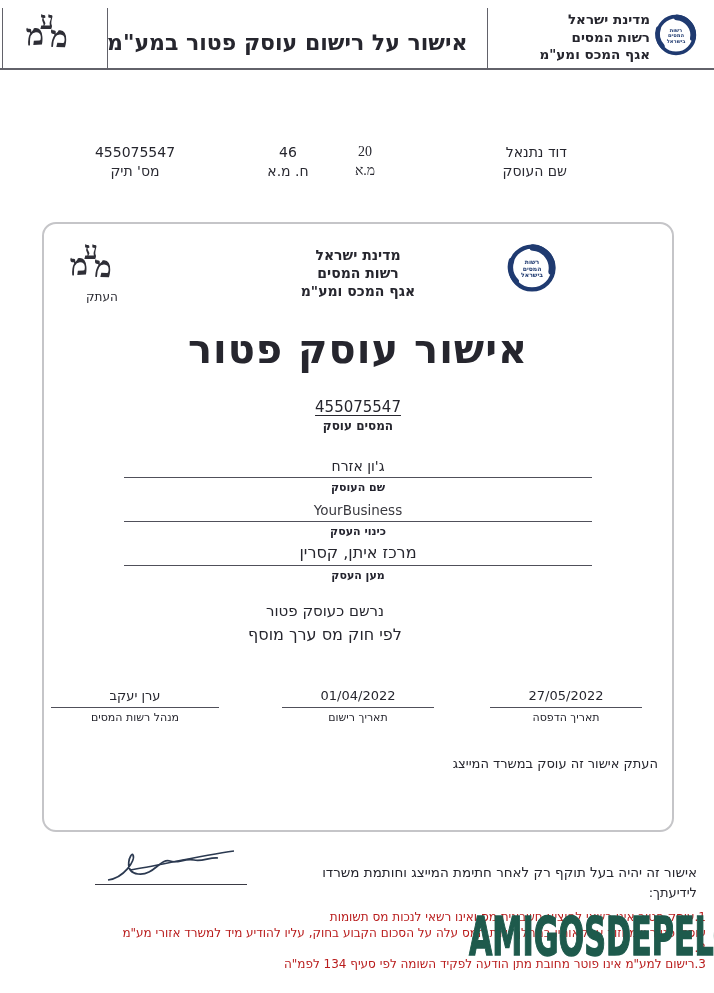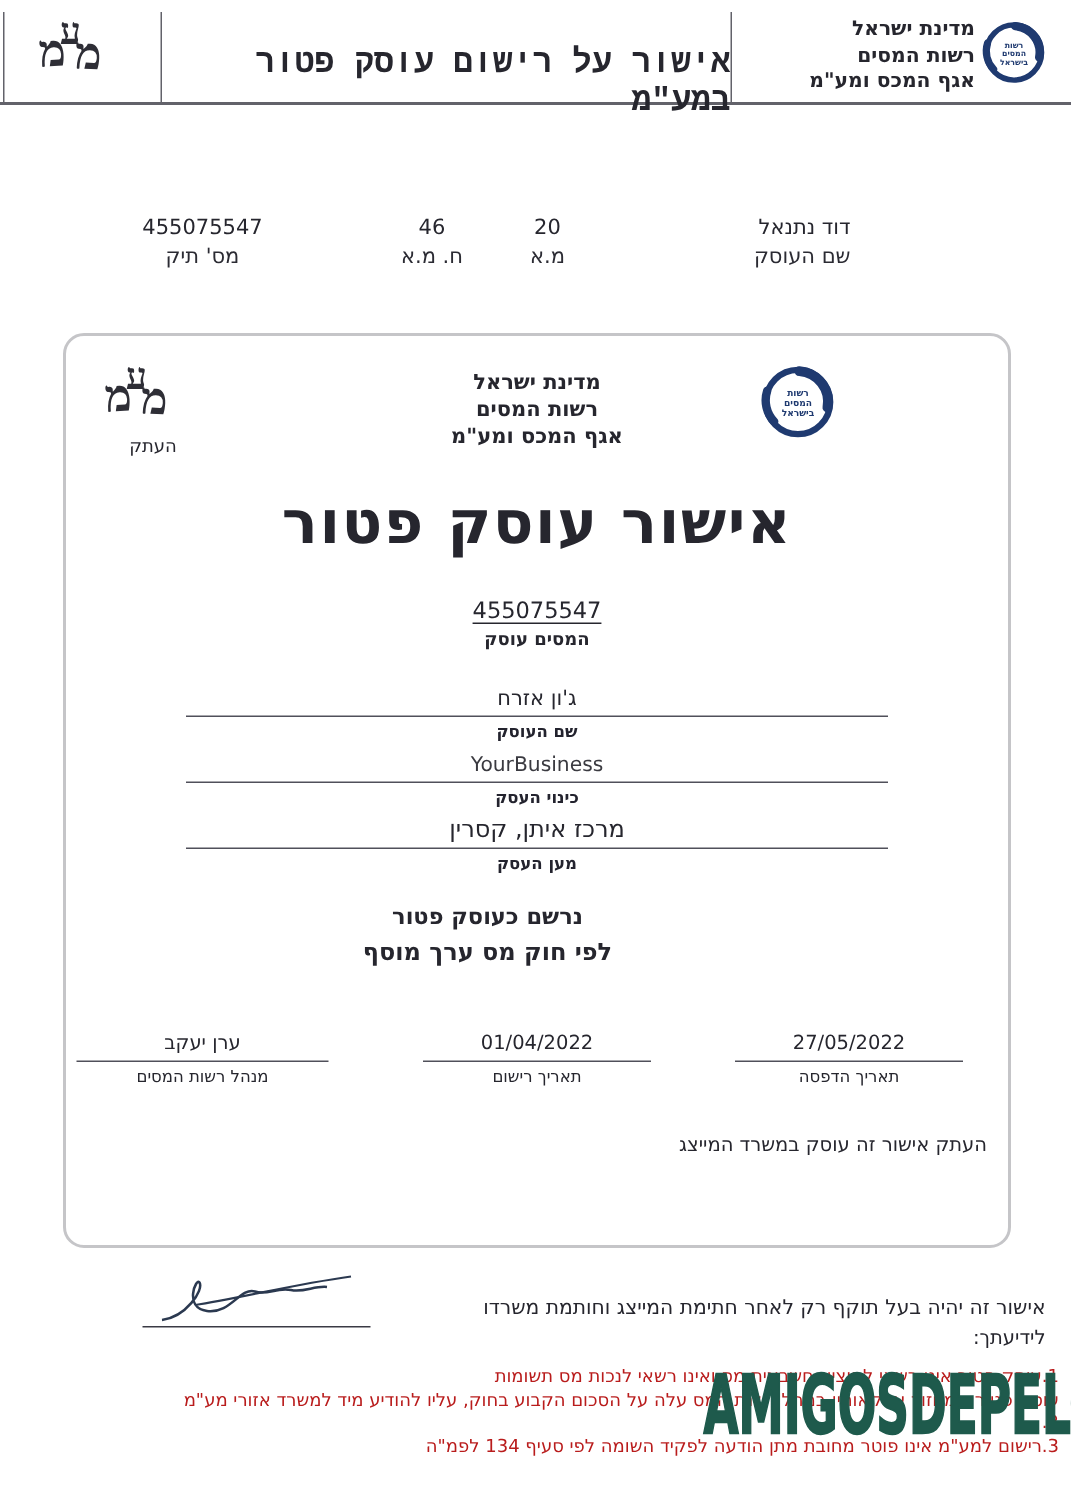--- a/index.html
+++ b/index.html
@@ -11,32 +11,32 @@
   .hdr-rule{position:absolute;left:0;top:68px;width:714px;border-top:2px solid #62626a;}
   .vline{position:absolute;top:8px;height:60px;border-left:1.5px solid #62626a;}
   .v-left{left:2px;}.v-mid{left:107px;}.v-right{left:487px;}
 
   .maam{display:flex;align-items:flex-start;font-family:"DejaVu Serif",serif;font-weight:bold;color:#2e2e36;}
   .maam .m1{font-size:30px;line-height:30px;transform:translateY(10px) rotate(-4deg);}
   .maam .ay{font-size:25px;line-height:25px;transform:translateY(-2px);margin:0 -4px;}
   .maam .m2{font-size:30px;line-height:30px;transform:translateY(12px) rotate(2deg);}
   .maam-top{position:absolute;left:26px;top:10px;}
 
-  .hdr-title{position:absolute;left:107px;top:30px;width:380px;text-align:right;
-             font-weight:bold;font-size:22px;font-family:Liberation Mono, monospace;}
+  .hdr-title{position:absolute;left:107px;top:30px;width:380px;text-align:left;
+             font-weight:bold;font-size:22px;}
   .gov-top{position:absolute;right:64px;top:11px;text-align:right;font-weight:bold;
            font-size:13.5px;line-height:17.5px;}
   .emblem-top{position:absolute;left:652px;top:11px;}
 
   
   .sumg{position:absolute;top:144px;text-align:center;}
   .sumg .val{font-size:14px;}
   .sumg .lab{font-size:14px;margin-top:3px;color:#2b2b33;}
   .sg-name{right:147px;text-align:right;}
-  .sg-ma{left:340px;width:50px;}
+  .sg-ma{left:340px;width:50px;font-family:Liberation Serif, serif;}
   .sg-chma{left:258px;width:60px;}
   .sg-tik{left:85px;width:100px;}
 
   
   .card{position:absolute;left:42px;top:222px;width:628px;height:606px;
         border:2px solid #c5c5c8;border-radius:14px;background:#fff;}
   .maam-card{position:absolute;left:26px;top:16px;}
   .copy-label{position:absolute;left:22px;top:66px;width:72px;text-align:center;font-size:12px;}
   .gov-card{position:absolute;left:0;top:22px;width:628px;text-align:center;
             font-weight:bold;font-size:14px;line-height:18px;}
@@ -50,21 +50,21 @@
   .cert-field{position:absolute;left:80px;width:468px;text-align:center;}
   .cf-val{font-size:14px;line-height:20px;min-height:20px;}
   .cf-line{border-top:1.5px solid #50505a;margin-top:1px;}
   .cf-lab{font-size:11px;font-weight:bold;margin-top:3px;color:#23232e;}
   .f1{top:232px;}
   .f2{top:276px;}
   .f2 .cf-val{font-size:13.5px;color:#3a3a40;}
   .f3{top:318px;}
   .f3 .cf-val{font-size:16px;line-height:22px;min-height:22px;}
 
-  .statement{position:absolute;left:0;top:378px;width:562px;text-align:center;font-weight:bold;}
+  .statement{position:absolute;left:0;top:378px;width:562px;text-align:center;font-weight:normal;}
   .st1{font-size:15px;}
   .st2{font-size:16px;margin-top:5px;}
 
   .signoff{position:absolute;text-align:center;}
   .so-val{font-size:13px;padding-bottom:4px;}
   .so-line{border-top:1.5px solid #50505a;}
   .so-lab{font-size:11px;margin-top:3px;}
   .so-print{left:446px;top:464px;width:152px;}
   .so-reg{left:238px;top:464px;width:152px;}
   .so-dir{left:7px;top:464px;width:168px;}

